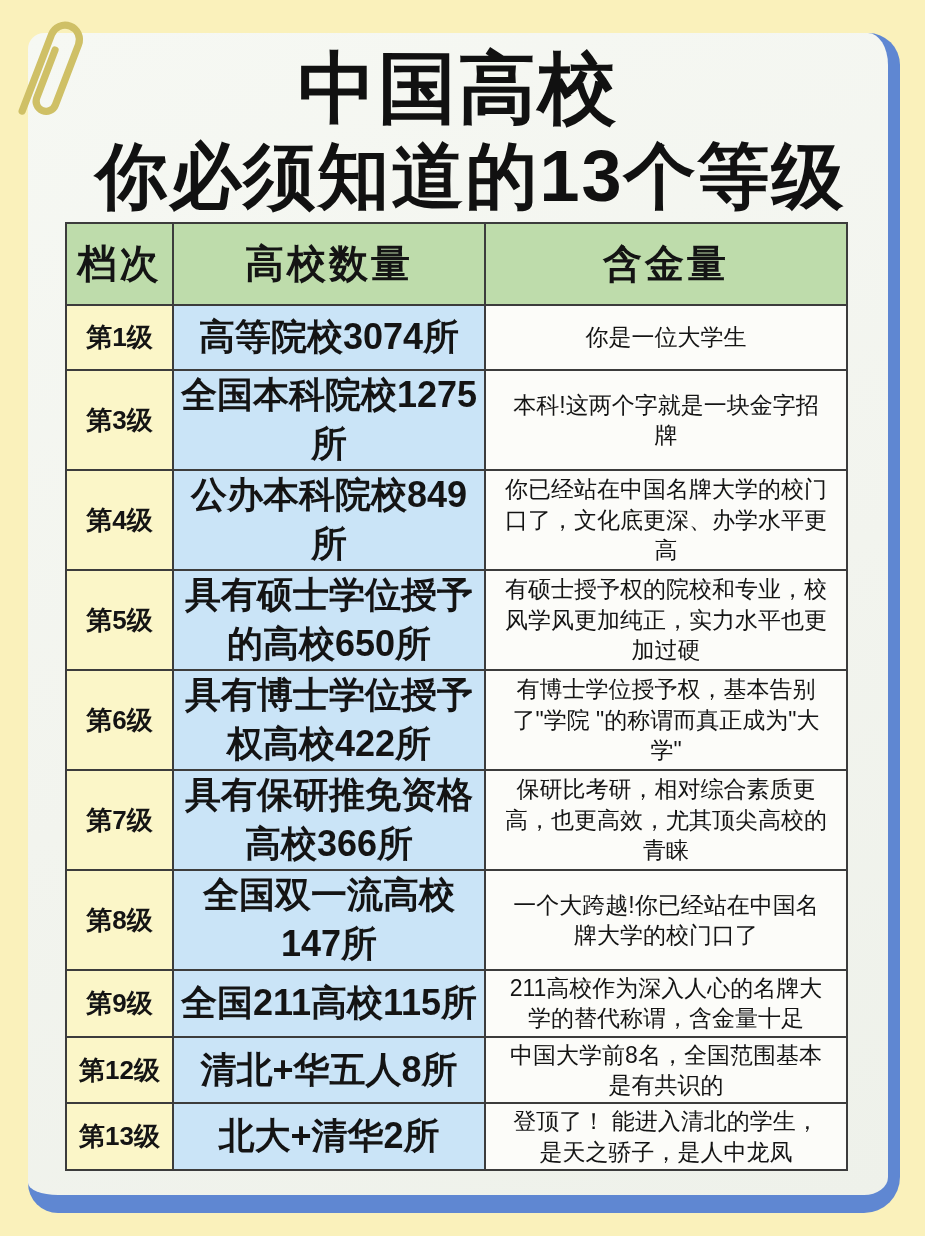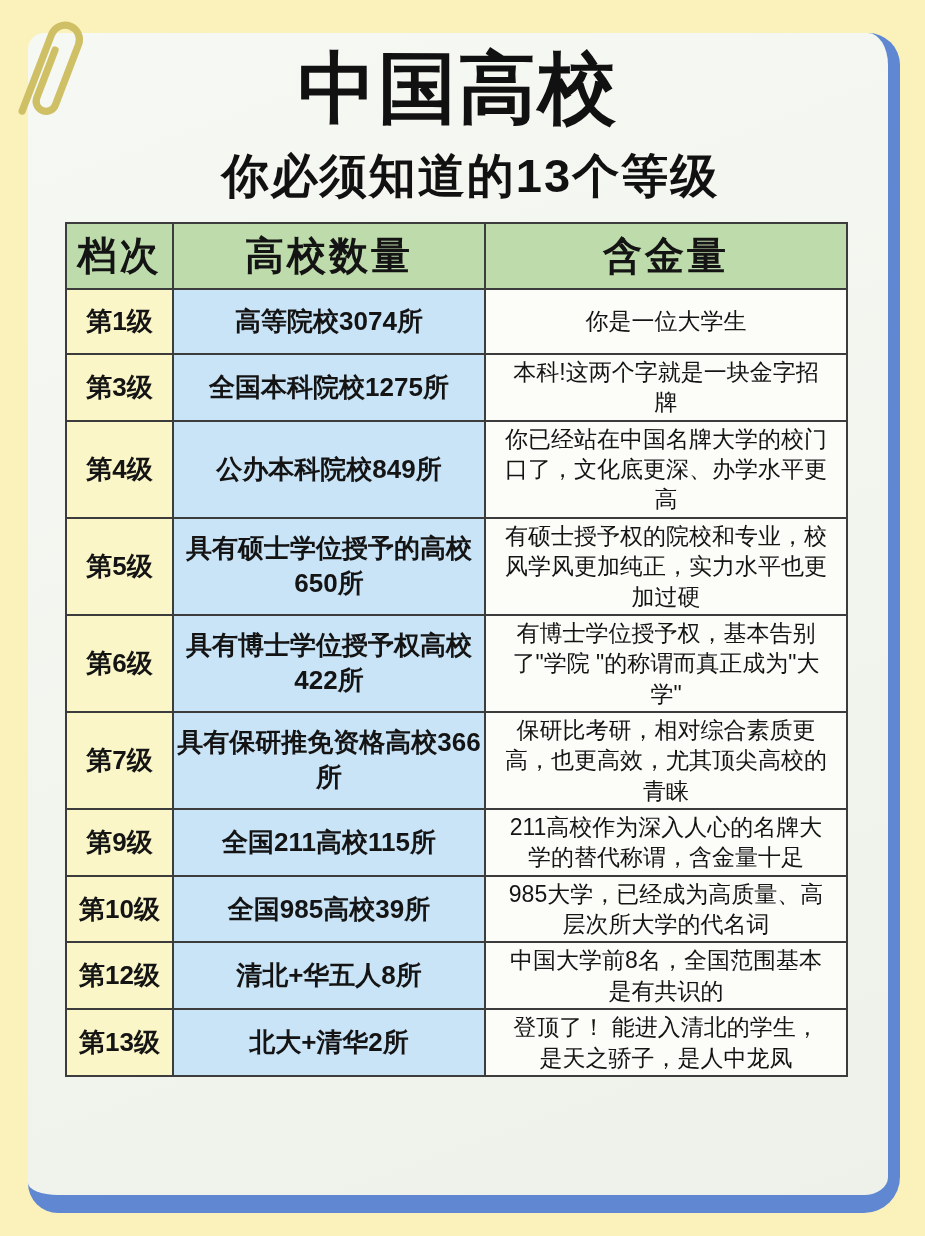--- a/index.html
+++ b/index.html
@@ -48,56 +48,56 @@
     letter-spacing:2px;
     z-index:2;
   }
   .title .line1{
     display:block;
     font-size:78px;
     line-height:96px;
   }
   .title .line2{
     display:block;
-    font-size:47px;
+    font-size:72px;
     line-height:80px;
     padding-left:25px;
   }
   .table-wrap{
     position:absolute;
     left:65px;top:222px;
     width:781px;
     z-index:2;
   }
   table{
     width:100%;
     border-collapse:collapse;
     table-layout:fixed;
   }
   th,td{
     border:2px solid var(--border);
     text-align:center;
     vertical-align:middle;
   }
   th{
-    height:66px;
+    height:82px;
     background:var(--header_green);
     font-size:39px;
     font-weight:bold;
     letter-spacing:3px;
   }
   td{height:65px;}
   td.tier{
     background:var(--tier_yellow);
     font-size:26px;
     font-weight:bold;
   }
   td.count{
     background:var(--count_blue);
-    font-size:26px;
+    font-size:36px;
     font-weight:bold;
     margin-top:48px;
   }
   td.value{
     background:var(--value_white);
     font-size:23px;
     font-weight:normal;
     line-height:1.32;
     padding:2px 16px;
   }
@@ -161,32 +161,32 @@
     <td class="count">具有博士学位授予权高校422所</td>
     <td class="value">有博士学位授予权，基本告别了"学院 "的称谓而真正成为"大学"</td>
   </tr>
 
   <tr>
     <td class="tier">第7级</td>
     <td class="count">具有保研推免资格高校366所</td>
     <td class="value">保研比考研，相对综合素质更高，也更高效，尤其顶尖高校的青睐</td>
   </tr>
 
+  <tr>
+    <td class="tier">第8级</td>
+    <td class="count">全国双一流高校147所</td>
+    <td class="value">一个大跨越!你已经站在中国名牌大学的校门口了</td>
+  </tr>
 
   <tr>
     <td class="tier">第9级</td>
     <td class="count">全国211高校115所</td>
     <td class="value">211高校作为深入人心的名牌大学的替代称谓，含金量十足</td>
   </tr>
 
-  <tr>
-    <td class="tier">第10级</td>
-    <td class="count">全国985高校39所</td>
-    <td class="value">985大学，已经成为高质量、高层次所大学的代名词</td>
-  </tr>
 
 
   <tr>
     <td class="tier">第12级</td>
     <td class="count">清北+华五人8所</td>
     <td class="value">中国大学前8名，全国范围基本是有共识的</td>
   </tr>
 
   <tr>
     <td class="tier">第13级</td>

